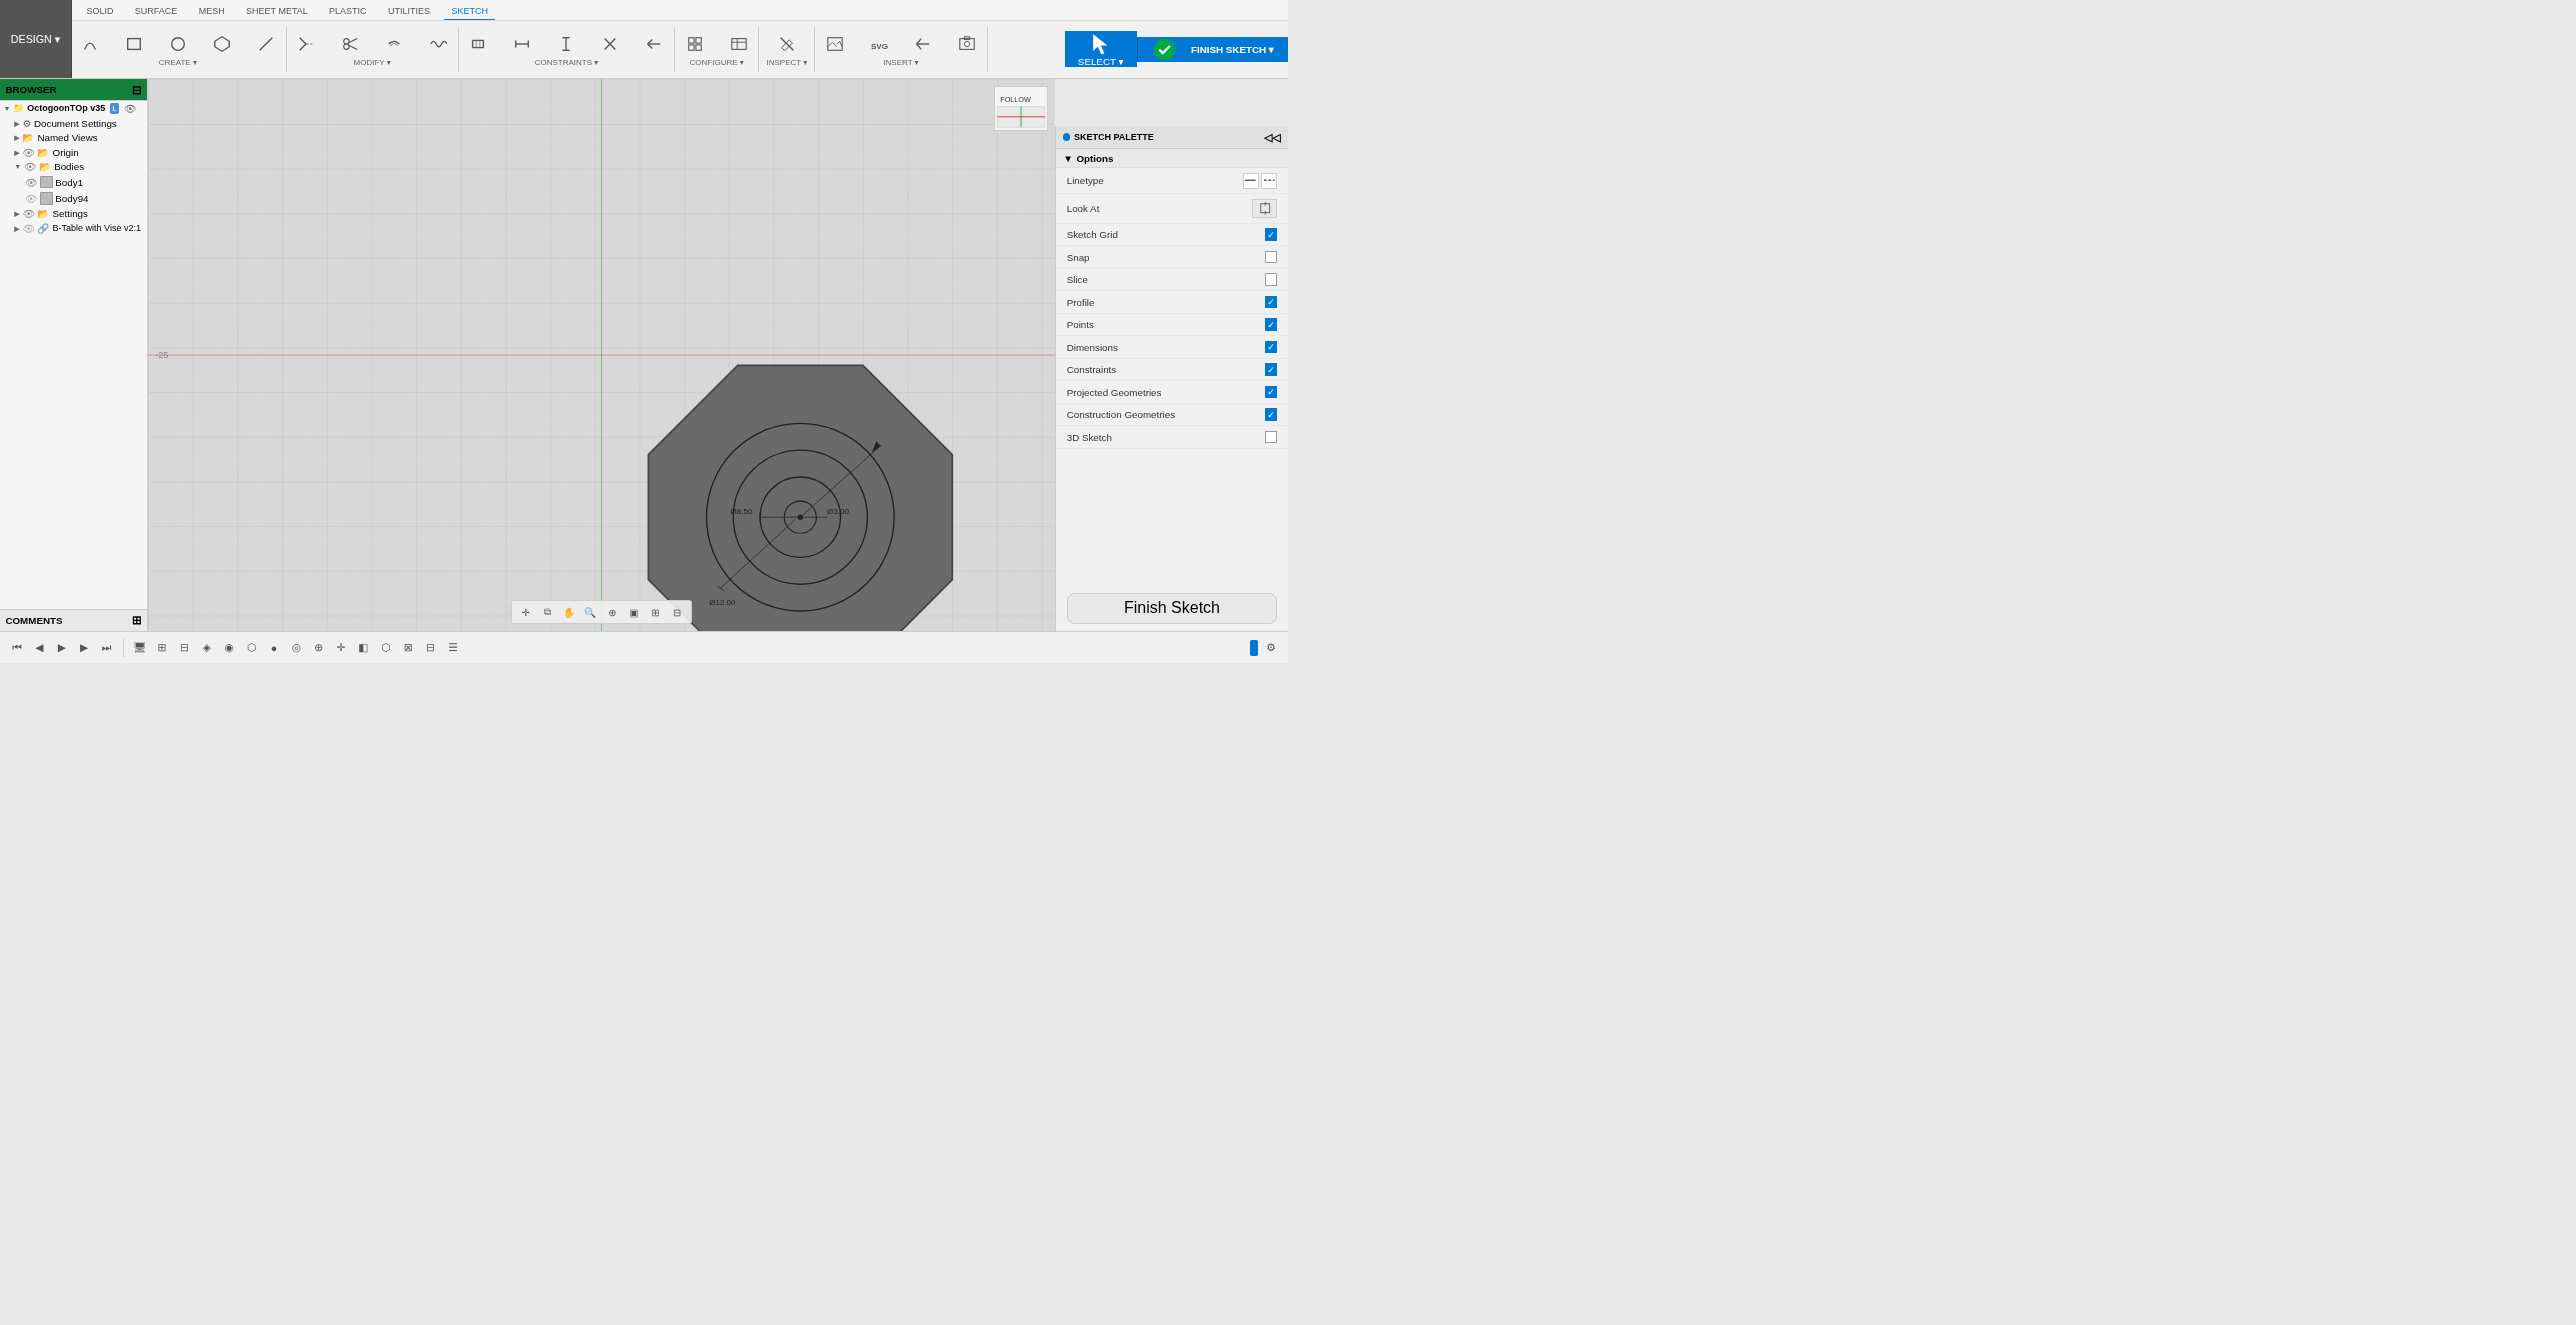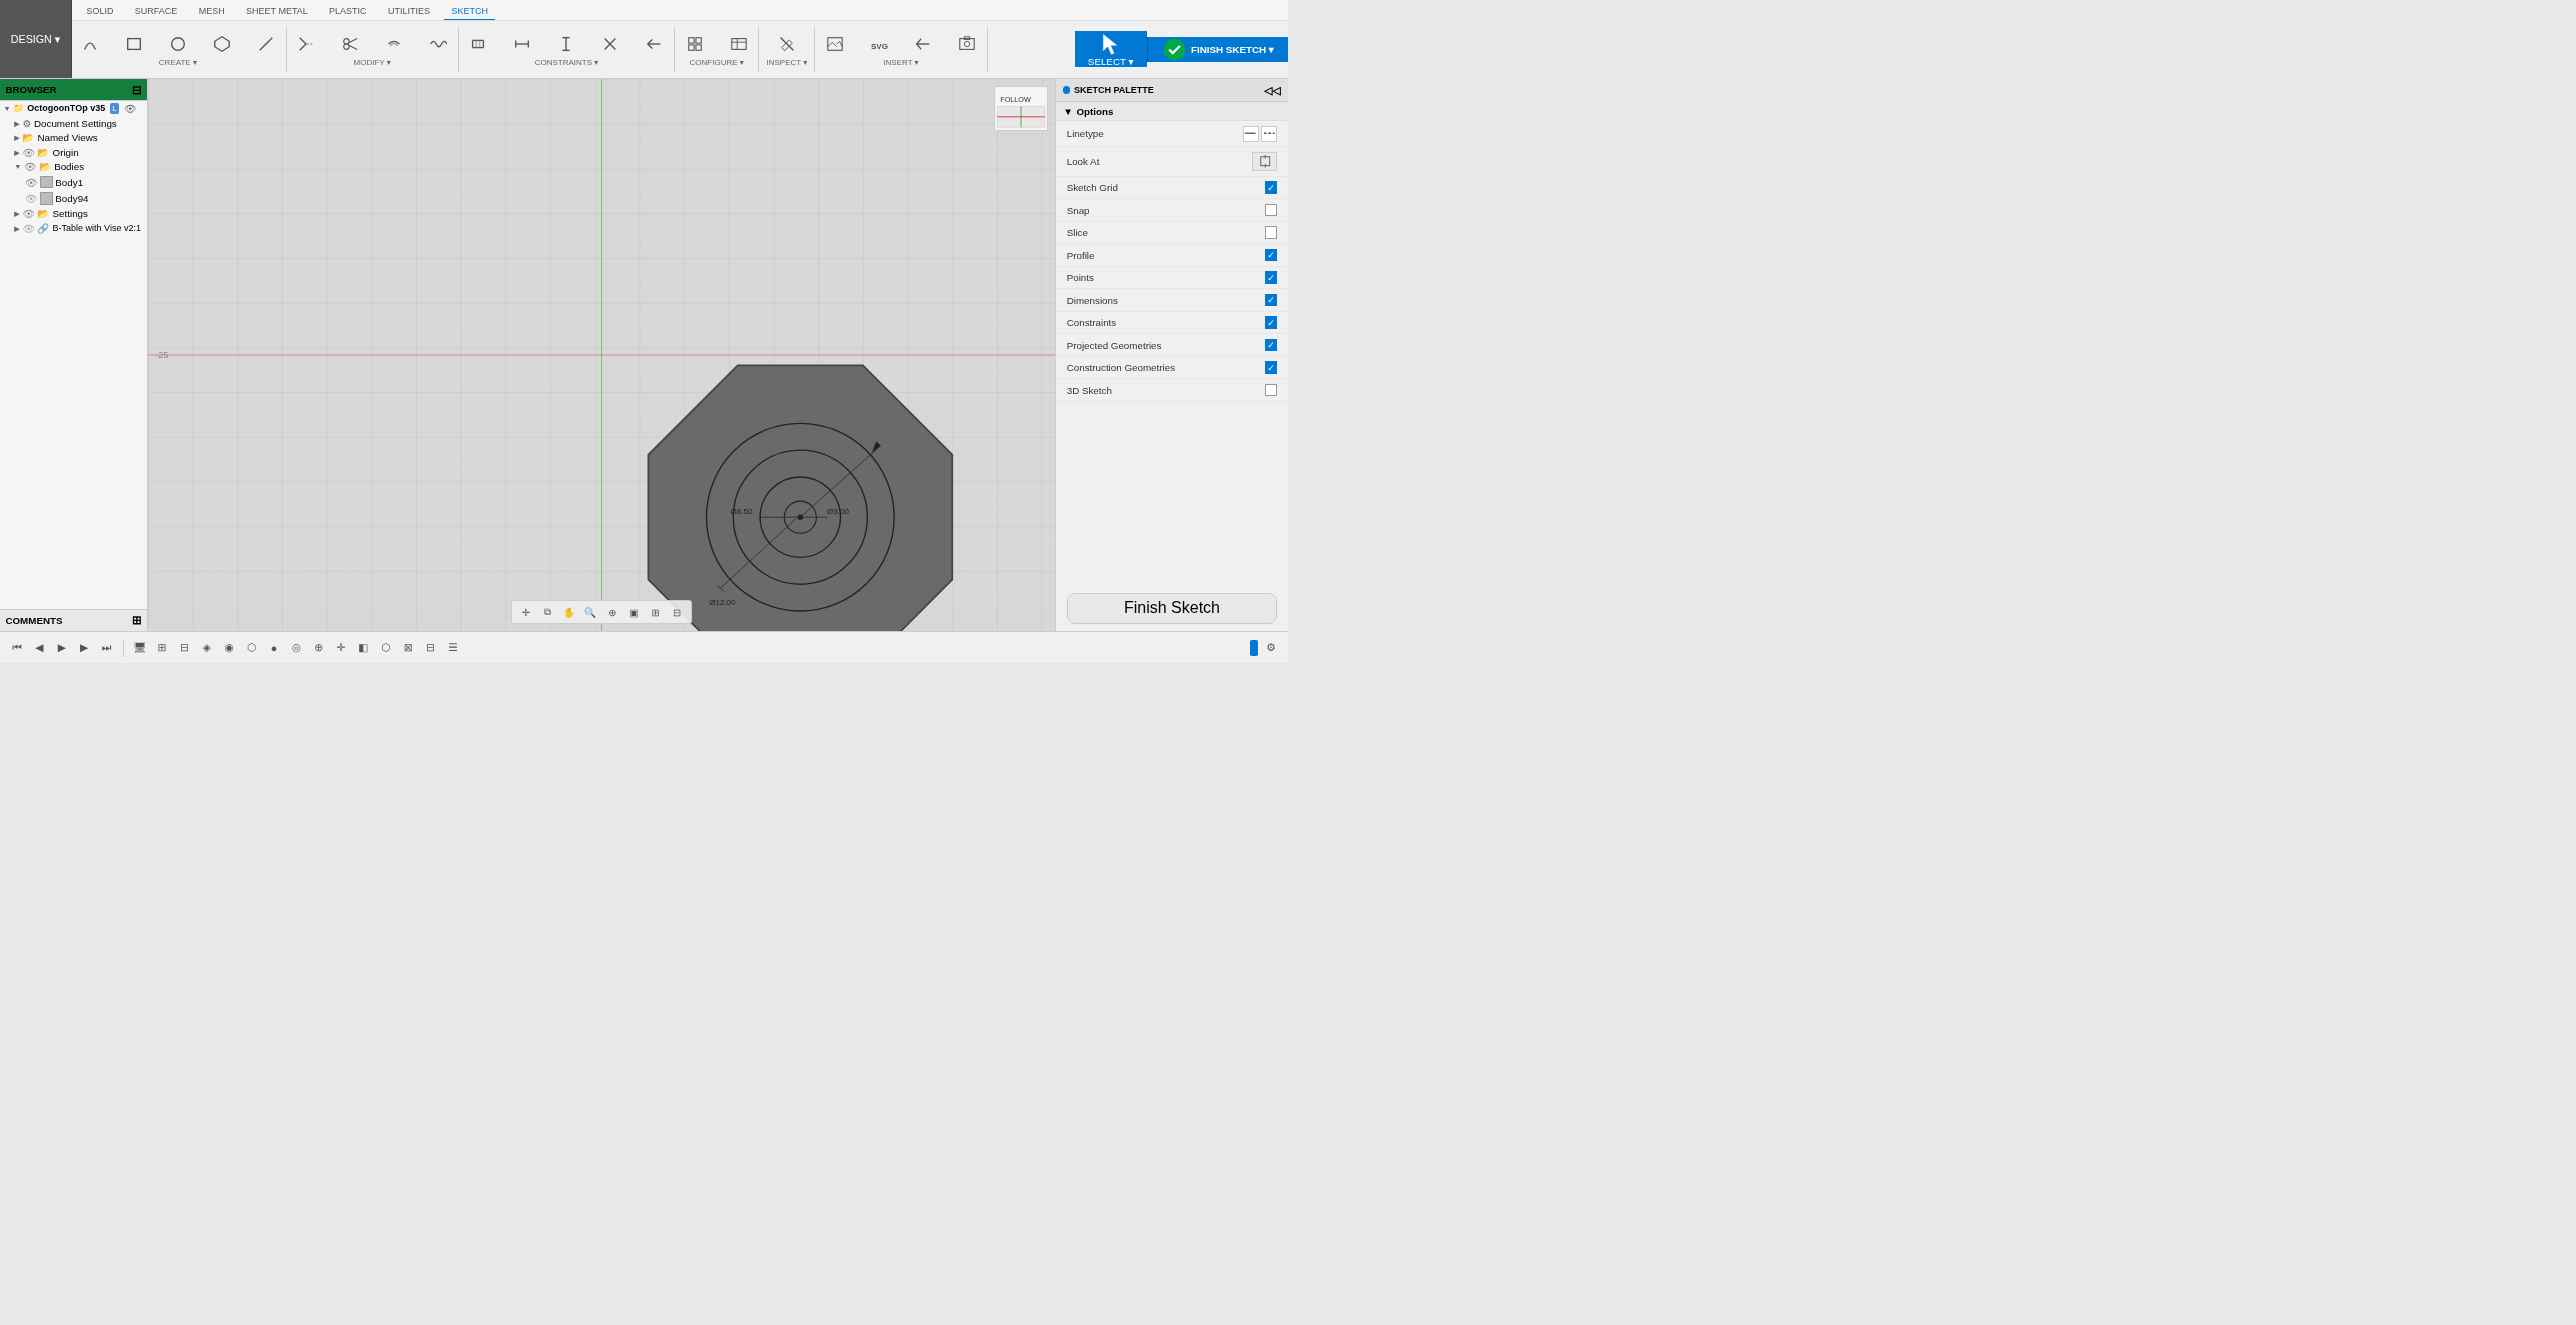--- a/index.html
+++ b/index.html
@@ -159,20 +159,21 @@
     }
 
     
     #sketch-palette {
       width: 233px;
       background: #f0f0f0;
       border-left: 0.9px solid #ccc;
       display: flex;
       flex-direction: column;
       font-size: 9.8px;
+      margin-top: 47px;
     }
     #sketch-palette-header {
       display: flex;
       align-items: center;
       justify-content: space-between;
       padding: 4.5px 7.2px;
       background: #e0e0e0;
       border-bottom: 0.9px solid #ccc;
       font-size: 9px;
       font-weight: bold;
@@ -496,21 +497,21 @@
       <div style="flex:1"></div>
 
       <div id="select-btn">
         <svg width="25" height="25" viewBox="0 0 28 28">
           <polygon points="6,4 6,22 11,17 15,26 18,25 14,16 21,16" fill="white" stroke="white" stroke-width="0.5"></polygon>
         </svg>
         <span>SELECT ▾</span>
       </div>
 
       <div id="finish-sketch-btn">
-        <div style="display:flex;align-items:center;gap:4px;">
+        <div style="display:flex;align-items:center;gap:14px;">
           <svg width="25" height="25" viewBox="0 0 28 28">
             <circle cx="14" cy="14" r="12" fill="#00aa44"></circle>
             <polyline points="8,14 12,18 20,10" stroke="white" stroke-width="2.5" fill="none"></polyline>
           </svg>
           <span>FINISH SKETCH ▾</span>
         </div>
       </div>
     </div>
   </div>
 </div>

